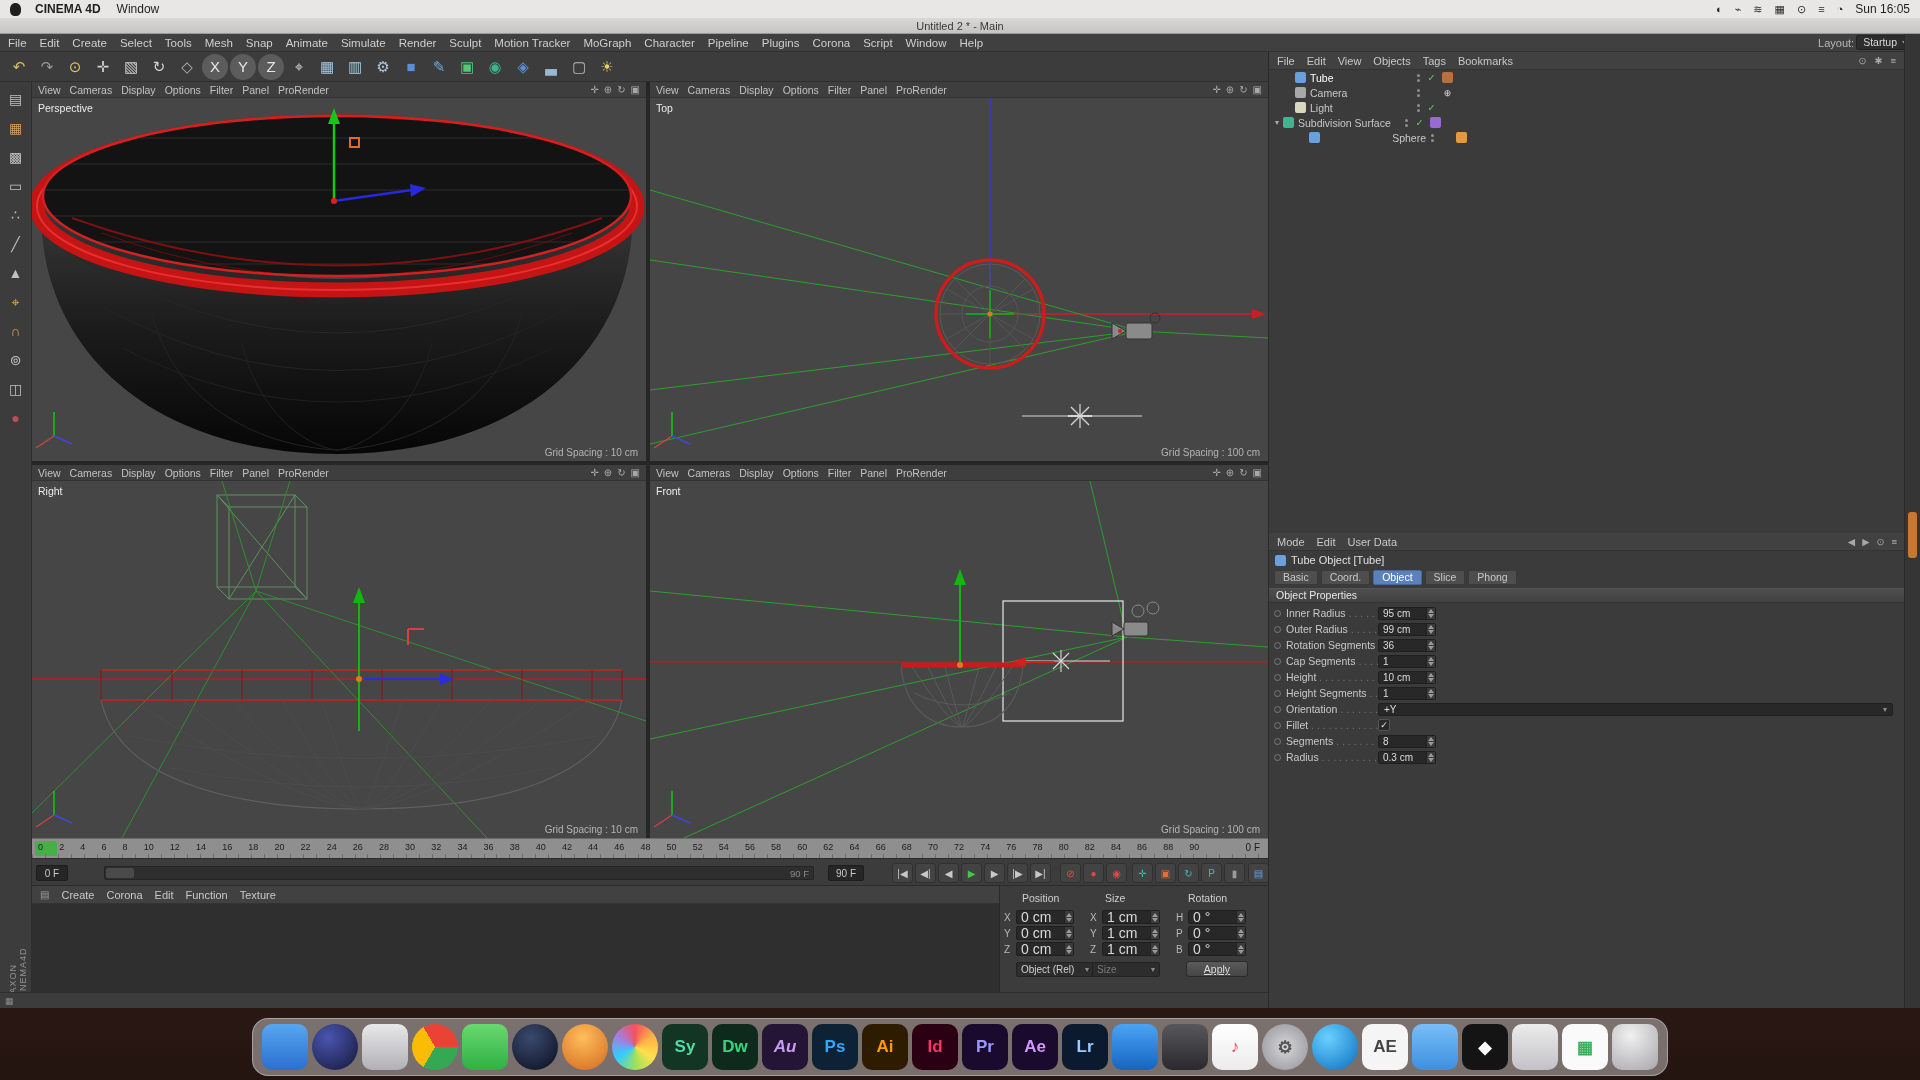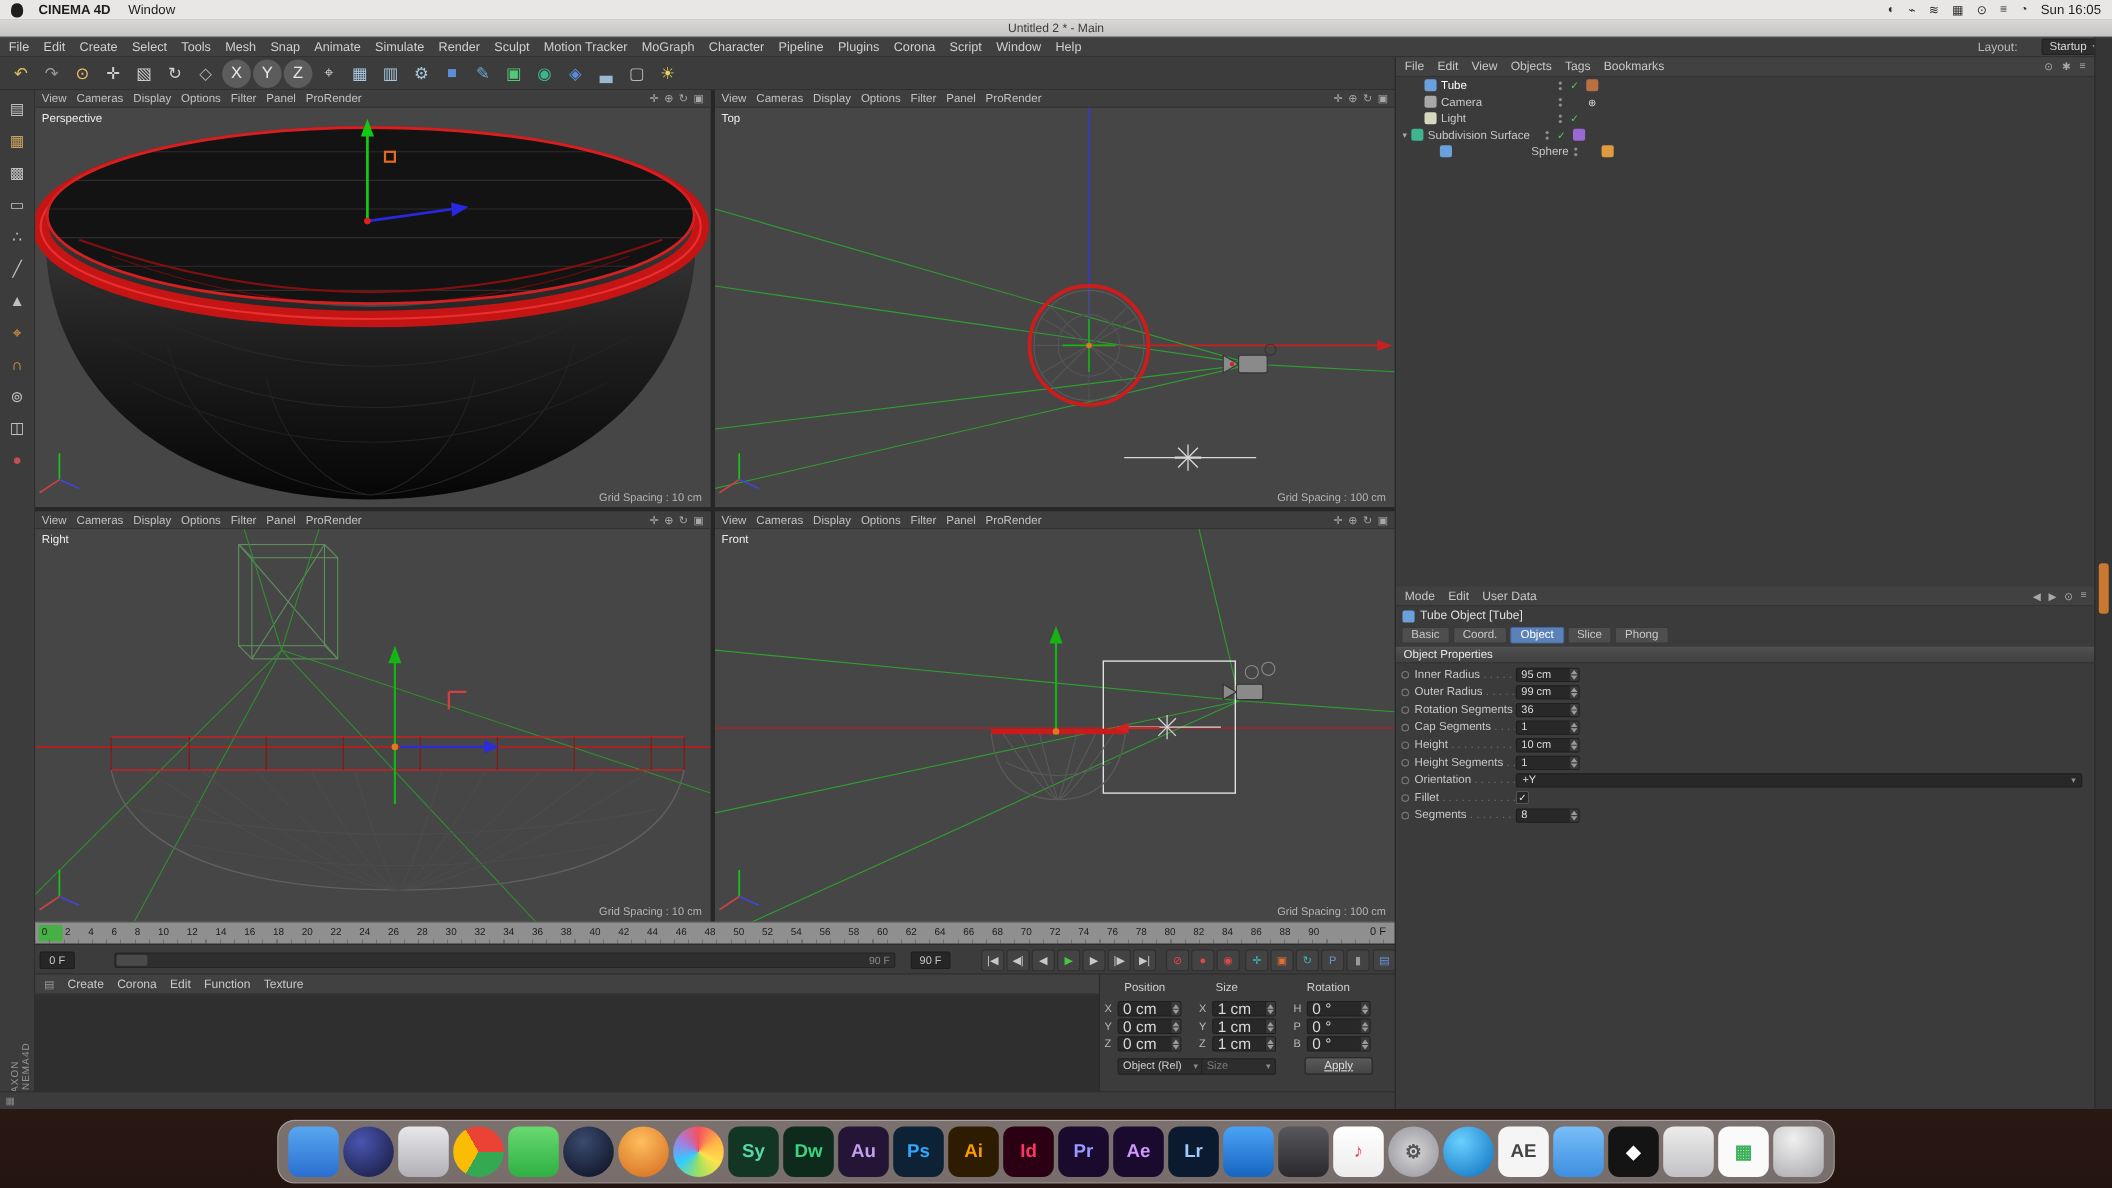--- a/index.html
+++ b/index.html
@@ -21,21 +21,21 @@
   
   .window { position:absolute; top:18px; left:0; width:1920px; height:990px; background:#3c3c3c; }
   .titlebar { position:absolute; top:0; left:0; width:1920px; height:16px;
     background:linear-gradient(180deg,#dad8d7,#c6c4c3); border-bottom:1px solid #9a9a9a;
     display:flex; align-items:center; justify-content:center; font-size:11px; color:#3a3a3a; }
   .menubar { position:absolute; top:16px; left:0; width:1920px; height:18px; background:#404040;
     border-bottom:1px solid #303030; display:flex; align-items:center; padding:0 8px;
     font-size:11.5px; color:#cfcfcf; }
   .menubar .mitem { margin-right:13px; cursor:default; }
   .menubar .spacer { flex:1; }
-  .layoutlbl { color:#b8b8b8; margin-right:22px; font-size:11px; }
+  .layoutlbl { color:#b8b8b8; margin-right:2px; font-size:11px; }
   .layoutdd { background:#2d2d2d; border:1px solid #222; border-radius:2px; color:#d8d8d8;
     font-size:10.5px; padding:0 14px 1px 6px; position:relative; }
   .layoutdd::after { content:""; position:absolute; right:3px; top:5px;
     border:3px solid transparent; border-top:4px solid #999; }
 
   
   .toolbar { position:absolute; top:34px; left:0; width:1268px; height:30px; background:#3c3c3c;
     border-bottom:1px solid #2e2e2e; display:flex; align-items:center; padding:0 6px; gap:2px; }
   .tb-tile { width:26px; height:26px; display:flex; align-items:center; justify-content:center;
     font-size:15px; border-radius:3px; }
@@ -940,41 +940,49 @@
       </div>
       <div>
           <div class="am-row">
           <span class="am-dot"></span>
           <span class="am-label">Segments</span>
           <span class="am-field">
             <span class="val">8</span>
             <span class="stepper"></span>
           </span>
         </div>
+          <div class="am-row">
+          <span class="am-dot"></span>
+          <span class="am-label">Radius</span>
+          <span class="am-field">
+            <span class="val">0.3 cm</span>
+            <span class="stepper"></span>
+          </span>
+        </div>
         </div>
     </div>
   </div>
 </div>
 
 <div class="right-edge">
   <div class="edge-handle"></div>
 </div>
 
 <div class="dock">
     <div class="dock-item" style="background: linear-gradient(rgb(88, 166, 240), rgb(42, 111, 208)); color: rgb(255, 255, 255); border-radius: 10px;"></div>
     <div class="dock-item" style="background: radial-gradient(circle at 35% 30%, rgb(74, 85, 176), rgb(20, 24, 56)); color: rgb(255, 255, 255); border-radius: 50%;"></div>
     <div class="dock-item" style="background: linear-gradient(rgb(232, 232, 234), rgb(176, 176, 182)); color: rgb(208, 64, 64); border-radius: 10px;"></div>
     <div class="dock-item" style="background: conic-gradient(from -30deg, rgb(234, 67, 53) 0deg, rgb(234, 67, 53) 120deg, rgb(52, 168, 83) 120deg, rgb(52, 168, 83) 240deg, rgb(251, 188, 5) 240deg, rgb(251, 188, 5) 360deg); color: rgb(255, 255, 255); border-radius: 50%;"></div>
     <div class="dock-item" style="background: linear-gradient(rgb(104, 217, 111), rgb(47, 176, 67)); color: rgb(255, 255, 255); border-radius: 10px;"></div>
     <div class="dock-item" style="background: radial-gradient(circle at 40% 30%, rgb(58, 74, 110), rgb(10, 14, 30)); color: rgb(255, 255, 255); border-radius: 50%;"></div>
     <div class="dock-item" style="background: radial-gradient(circle at 45% 30%, rgb(255, 190, 92), rgb(210, 105, 30)); color: rgb(255, 255, 255); border-radius: 50%;"></div>
     <div class="dock-item" style="background: conic-gradient(rgb(245, 81, 95), rgb(255, 179, 71), rgb(255, 225, 77), rgb(155, 225, 93), rgb(51, 204, 255), rgb(161, 127, 224), rgb(245, 81, 95)); color: rgb(255, 255, 255); border-radius: 50%;"></div>
     <div class="dock-item" style="background: rgb(18, 53, 36); color: rgb(87, 217, 163); border-radius: 10px;">Sy</div>
     <div class="dock-item" style="background: rgb(14, 42, 29); color: rgb(59, 212, 126); border-radius: 10px;">Dw</div>
-    <div class="dock-item" style="background: rgb(36, 20, 53); color: rgb(195, 157, 240); border-radius: 10px;">Au</div>
+    <div class="dock-item" style="background: rgb(36, 20, 53); color: rgb(195, 157, 240); border-radius: 10px; font-style: italic;">Au</div>
     <div class="dock-item" style="background: rgb(13, 34, 52); color: rgb(49, 168, 255); border-radius: 10px;">Ps</div>
     <div class="dock-item" style="background: rgb(46, 28, 0); color: rgb(255, 154, 0); border-radius: 10px;">Ai</div>
     <div class="dock-item" style="background: rgb(43, 0, 19); color: rgb(255, 51, 102); border-radius: 10px;">Id</div>
     <div class="dock-item" style="background: rgb(26, 11, 46); color: rgb(153, 153, 255); border-radius: 10px;">Pr</div>
     <div class="dock-item" style="background: rgb(26, 11, 46); color: rgb(207, 150, 253); border-radius: 10px;">Ae</div>
     <div class="dock-item" style="background: rgb(11, 26, 46); color: rgb(158, 203, 255); border-radius: 10px;">Lr</div>
     <div class="dock-item" style="background: linear-gradient(rgb(74, 163, 245), rgb(22, 101, 192)); color: rgb(255, 255, 255); border-radius: 10px;"></div>
     <div class="dock-item" style="background: linear-gradient(rgb(88, 88, 92), rgb(42, 42, 46)); color: rgb(221, 221, 221); border-radius: 10px;"></div>
     <div class="dock-item" style="background: linear-gradient(rgb(255, 255, 255), rgb(236, 236, 236)); color: rgb(250, 68, 92); border-radius: 10px;">♪</div>
     <div class="dock-item" style="background: radial-gradient(circle, rgb(216, 216, 216), rgb(144, 144, 152)); color: rgb(85, 85, 85); border-radius: 50%;">⚙</div>

